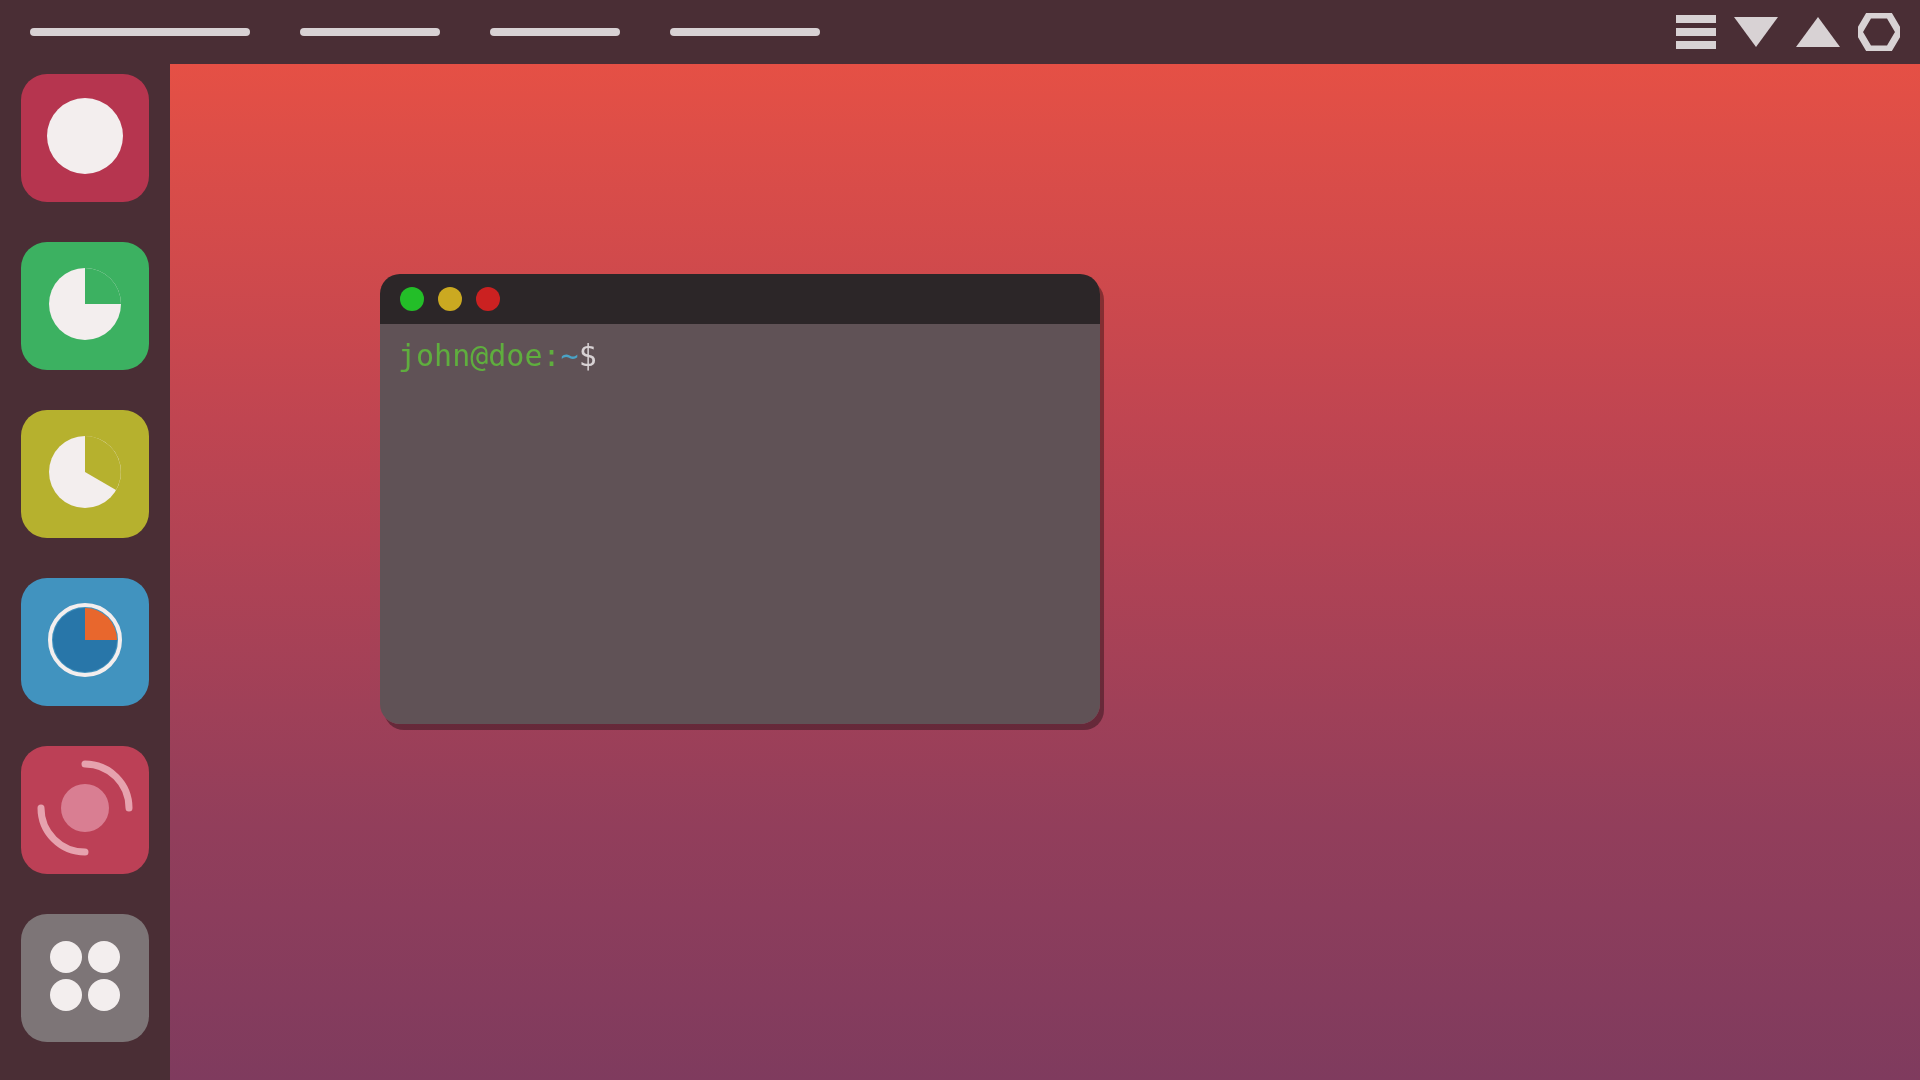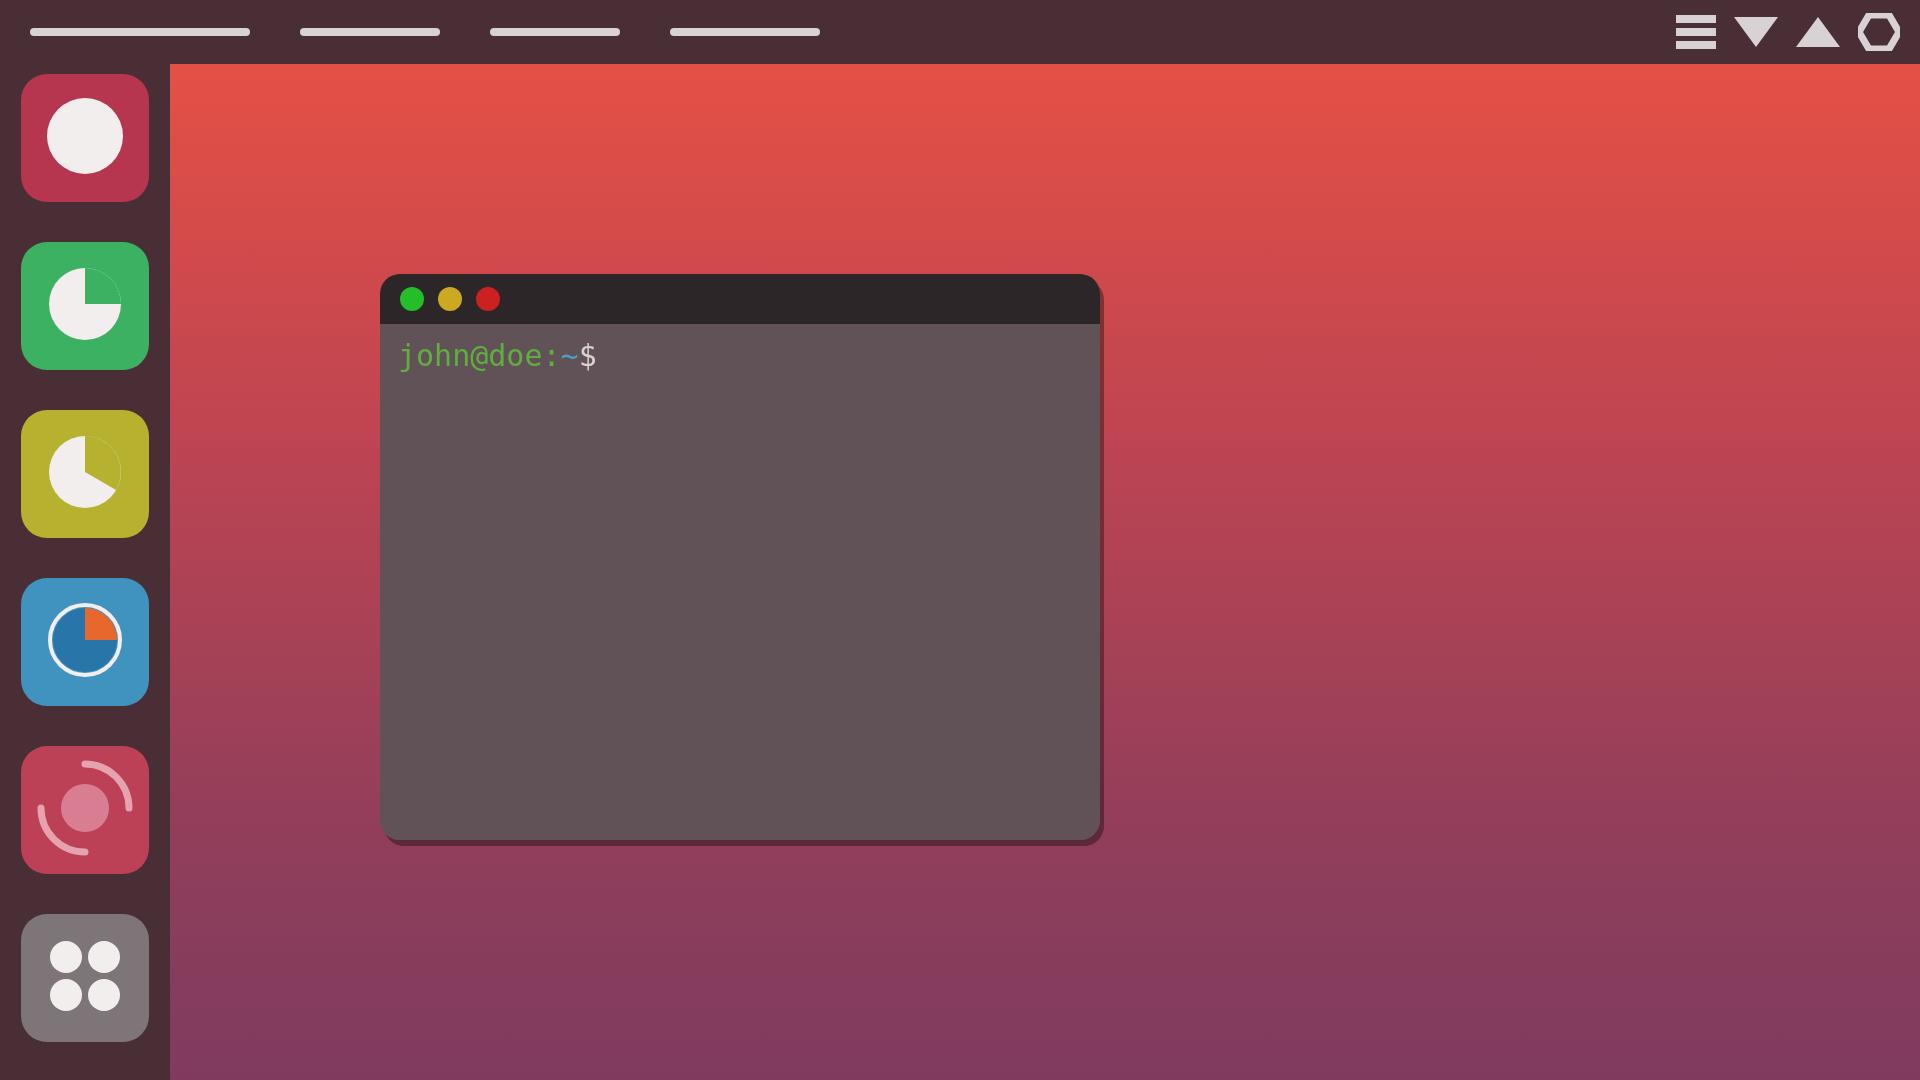--- a/index.html
+++ b/index.html
@@ -54,21 +54,21 @@
   .desktop {
     position: absolute;
     top: 64px; left: 170px; right: 0; bottom: 0;
     background: linear-gradient(180deg, #e55045 0%, #c04551 35%, #923e5b 75%, #7f3b5e 100%);
   }
 
   
   .terminal {
     position: absolute;
     left: 210px; top: 210px;
-    width: 720px; height: 566px;
+    width: 720px; height: 450px;
     border-radius: 20px;
     box-shadow: 4px 6px 0 rgba(0,0,0,0.35);
     overflow: hidden;
     display: flex; flex-direction: column;
   }
   .term-titlebar {
     height: 50px;
     background: #2c2628;
     display: flex; align-items: center;
     padding-left: 20px;

